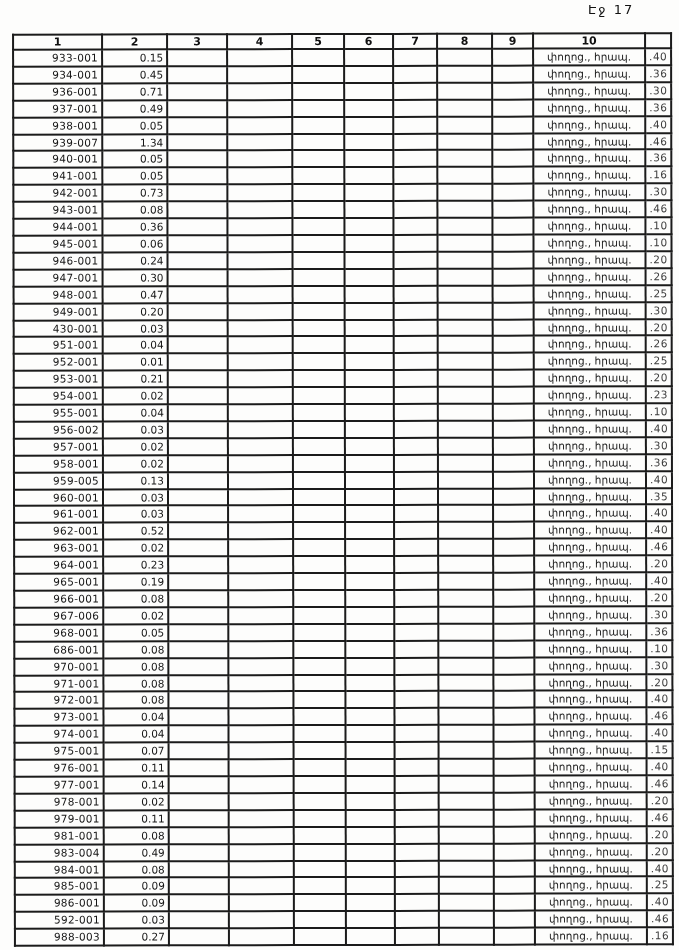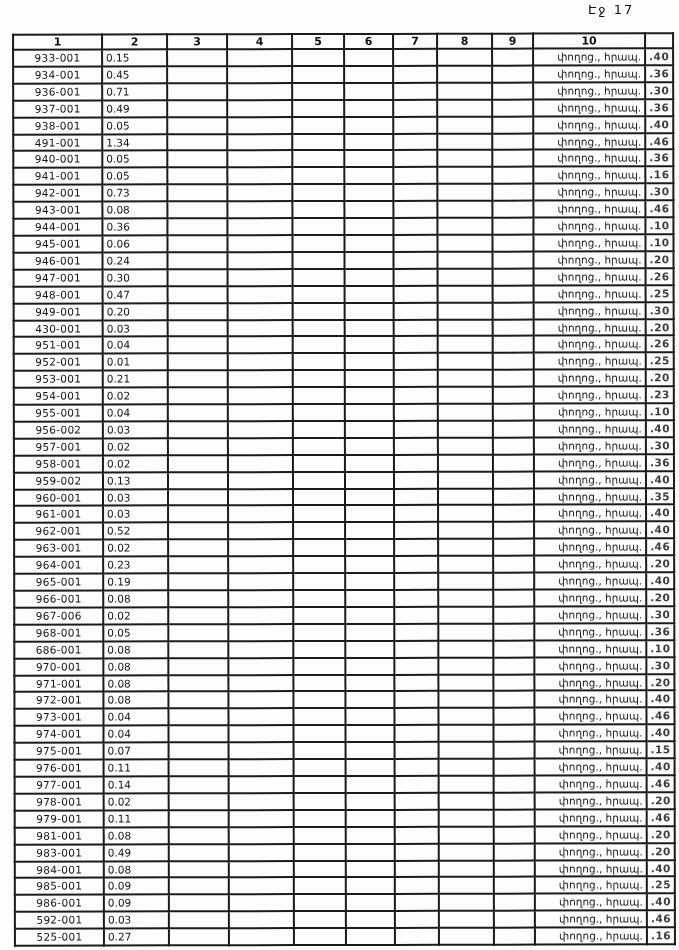--- a/index.html
+++ b/index.html
@@ -45,46 +45,46 @@
   }
   table.scan-table th {
     height: 13px;
     line-height: 13px;
     font-size: 11px;
     font-weight: bold;
     text-align: center;
     color: #101010;
   }
   td.c1 {
-    text-align: center;
+    text-align: right;
     padding-left: 5px;
     letter-spacing: 0.3px;
   }
   td.c2 {
-    text-align: left;
+    text-align: right;
   }
   td.cmid {
     
   }
   td.c10 {
-    text-align: right;
+    text-align: center;
     padding-left: 4px;
     font-size: 10px;
     color: #1a1a1a;
   }
   th.margin-cell,
   td.margin-cell {
     border: none;
     background: transparent;
     font-size: 7.5px;
     line-height: 14.9px;
     color: #3d3d3d;
     text-align: right;
     padding: 0 2px 0 6px;
-    font-weight: bold;
+    font-weight: normal;
     letter-spacing: 0.5px;
   }
 </style>
 </head>
 <body>
 
 <div class="page-number">Էջ 17</div>
 
 <table class="scan-table">
   <colgroup>
@@ -175,21 +175,21 @@
         <td class="cmid"></td>
         <td class="cmid"></td>
         <td class="cmid"></td>
         <td class="cmid"></td>
         <td class="cmid"></td>
         <td class="cmid"></td>
         <td class="c10">փողոց., հրապ.</td>
         <td class="margin-cell">.40</td>
       </tr>
       <tr>
-        <td class="c1">491-001</td>
+        <td class="c1">939-007</td>
         <td class="c2">1.34</td>
         <td class="cmid"></td>
         <td class="cmid"></td>
         <td class="cmid"></td>
         <td class="cmid"></td>
         <td class="cmid"></td>
         <td class="cmid"></td>
         <td class="cmid"></td>
         <td class="c10">փողոց., հրապ.</td>
         <td class="margin-cell">.46</td>
@@ -435,21 +435,21 @@
         <td class="cmid"></td>
         <td class="cmid"></td>
         <td class="cmid"></td>
         <td class="cmid"></td>
         <td class="cmid"></td>
         <td class="cmid"></td>
         <td class="c10">փողոց., հրապ.</td>
         <td class="margin-cell">.36</td>
       </tr>
       <tr>
-        <td class="c1">959-002</td>
+        <td class="c1">959-005</td>
         <td class="c2">0.13</td>
         <td class="cmid"></td>
         <td class="cmid"></td>
         <td class="cmid"></td>
         <td class="cmid"></td>
         <td class="cmid"></td>
         <td class="cmid"></td>
         <td class="cmid"></td>
         <td class="c10">փողոց., հրապ.</td>
         <td class="margin-cell">.40</td>
@@ -721,21 +721,21 @@
         <td class="cmid"></td>
         <td class="cmid"></td>
         <td class="cmid"></td>
         <td class="cmid"></td>
         <td class="cmid"></td>
         <td class="cmid"></td>
         <td class="c10">փողոց., հրապ.</td>
         <td class="margin-cell">.20</td>
       </tr>
       <tr>
-        <td class="c1">983-001</td>
+        <td class="c1">983-004</td>
         <td class="c2">0.49</td>
         <td class="cmid"></td>
         <td class="cmid"></td>
         <td class="cmid"></td>
         <td class="cmid"></td>
         <td class="cmid"></td>
         <td class="cmid"></td>
         <td class="cmid"></td>
         <td class="c10">փողոց., հրապ.</td>
         <td class="margin-cell">.20</td>
@@ -786,21 +786,21 @@
         <td class="cmid"></td>
         <td class="cmid"></td>
         <td class="cmid"></td>
         <td class="cmid"></td>
         <td class="cmid"></td>
         <td class="cmid"></td>
         <td class="c10">փողոց., հրապ.</td>
         <td class="margin-cell">.46</td>
       </tr>
       <tr>
-        <td class="c1">525-001</td>
+        <td class="c1">988-003</td>
         <td class="c2">0.27</td>
         <td class="cmid"></td>
         <td class="cmid"></td>
         <td class="cmid"></td>
         <td class="cmid"></td>
         <td class="cmid"></td>
         <td class="cmid"></td>
         <td class="cmid"></td>
         <td class="c10">փողոց., հրապ.</td>
         <td class="margin-cell">.16</td>

